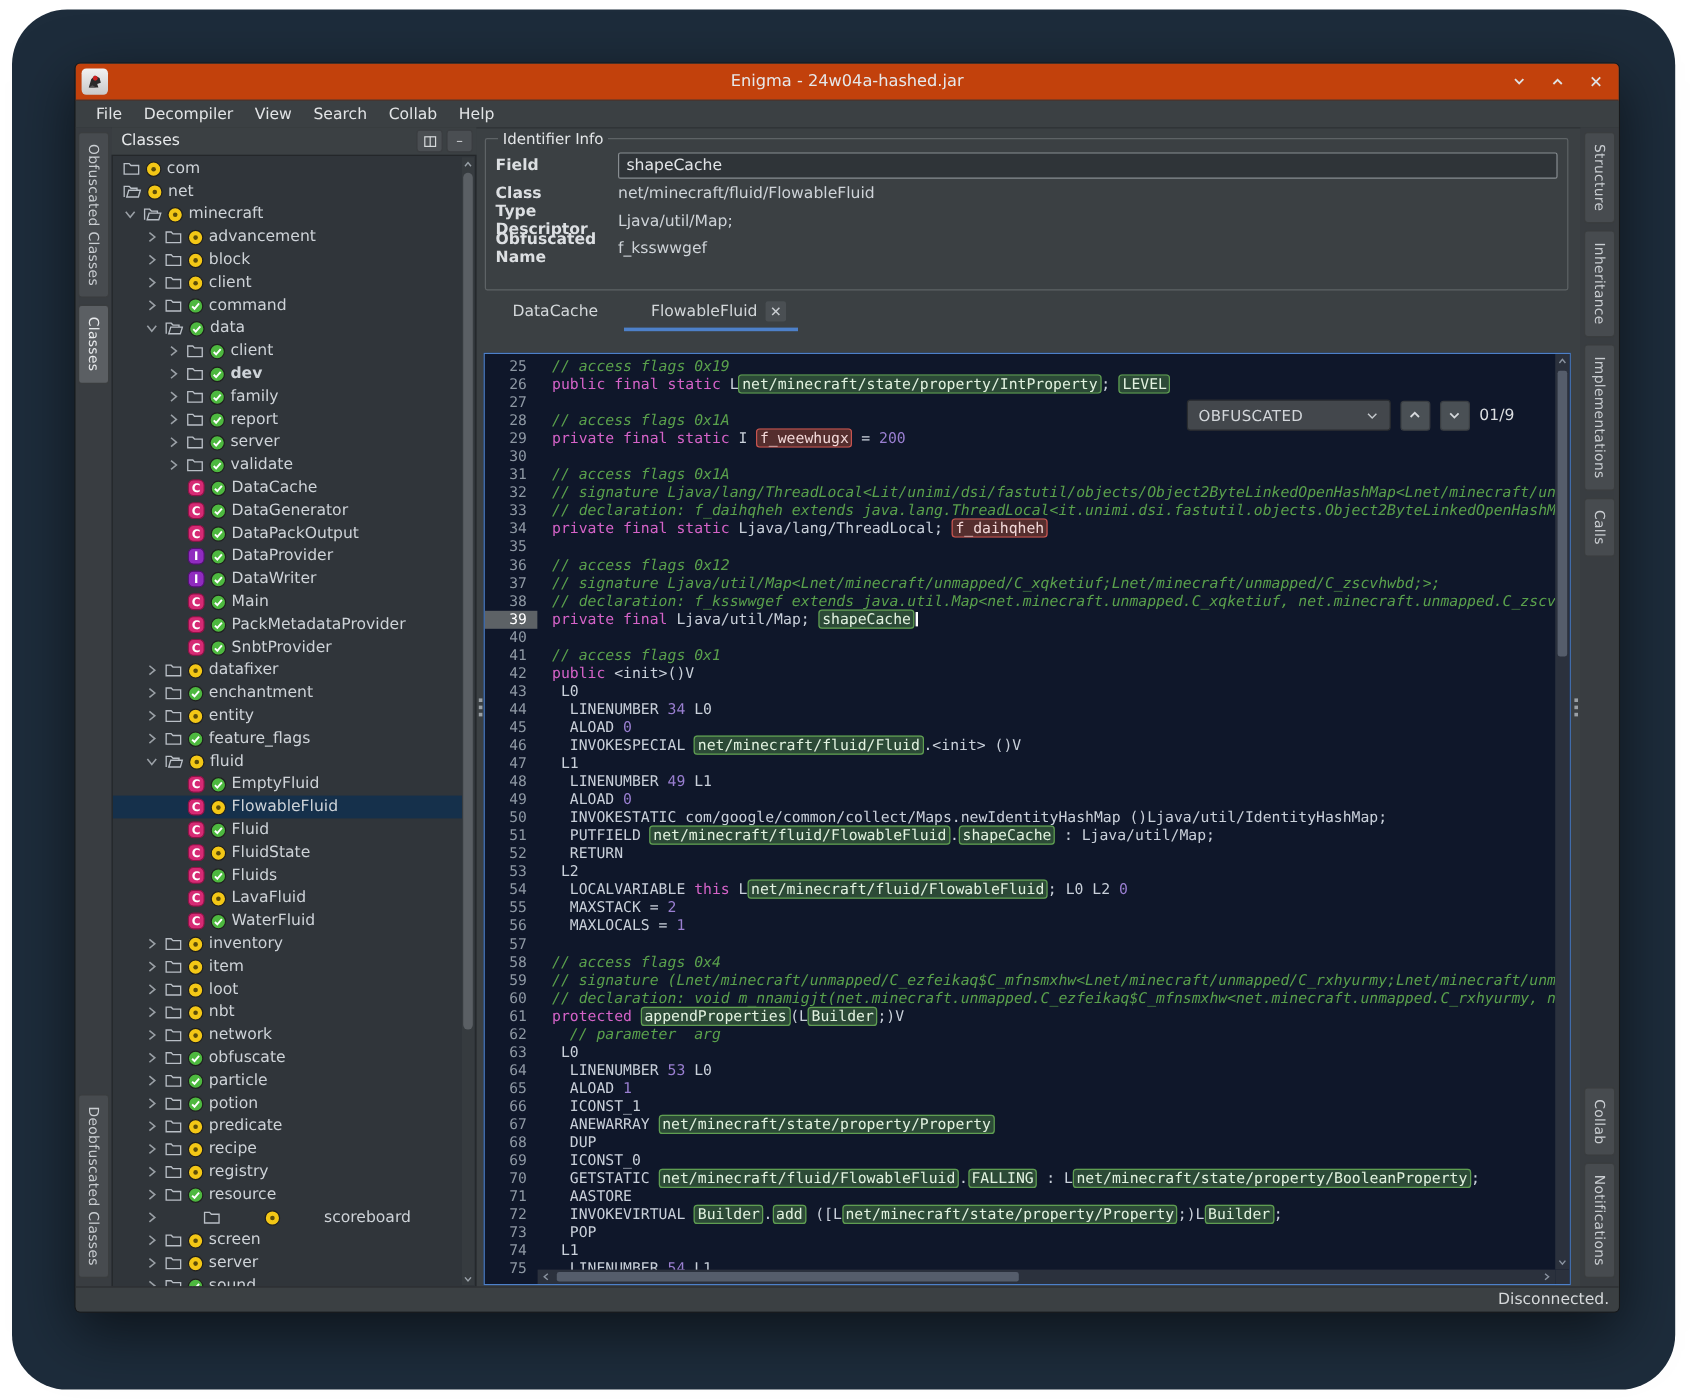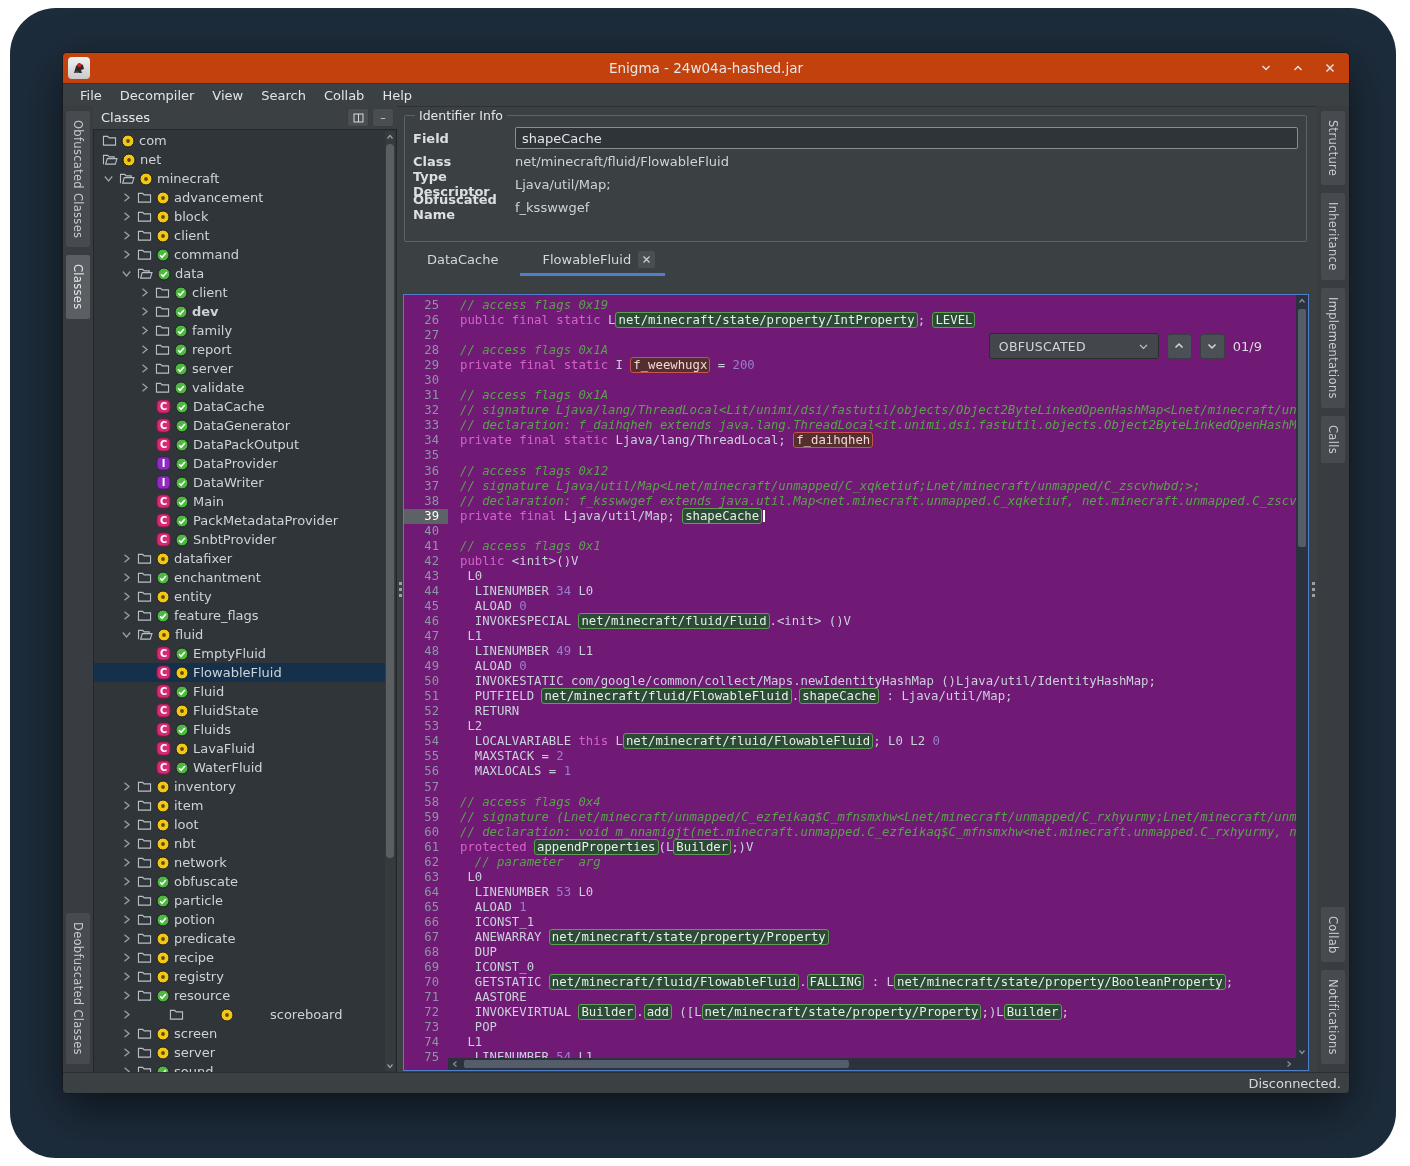--- a/index.html
+++ b/index.html
@@ -54,21 +54,21 @@
   .id-row{display:flex;align-items:center;height:22px;margin-bottom:1px;}
   .id-label{width:102px;flex:0 0 102px;color:#dcdfe2;font-size:13px;font-weight:bold;}
   .id-value{color:#ced3d8;font-size:13px;}
   .id-input{flex:1;height:18px;background:#2f3438;border:1px solid #888d91;border-radius:2px;color:#e2e5e8;font-size:13px;font-family:"DejaVu Sans",sans-serif;padding:1px 6px;outline:none;}
   
   .tabbar{height:30px;margin:4px 0 0 2px;display:flex;align-items:stretch;}
   .etab{display:flex;align-items:center;gap:7px;padding:0 22px;color:#d3d7da;font-size:13px;border-bottom:3px solid transparent;}
   .etab.active{border-bottom:3px solid #4d80c9;padding-right:10px;}
   .tab-close{width:17px;height:17px;border-radius:2px;background:#4a4f53;display:grid;place-items:center;color:#c9cdd1;}
   
-  .code-editor{position:absolute;left:0;right:4px;top:188px;bottom:2px;background:#701a75;border:1px solid #4d80c9;overflow:hidden;}
+  .code-editor{position:absolute;left:0;right:4px;top:188px;bottom:2px;background:#0f172a;border:1px solid #4d80c9;overflow:hidden;}
   .gutter{position:absolute;left:0;top:0;bottom:0;width:44px;padding-top:3px;overflow:hidden;}
   .ln{height:15.05px;line-height:15.05px;text-align:right;padding-right:9px;font-family:"DejaVu Sans Mono",monospace;font-size:12.2px;color:#8d97a3;}
   .ln.active{background:#5d6266;color:#ffffff;}
   .code-area{position:absolute;left:44px;right:12px;top:0;bottom:2px;overflow:hidden;padding:3px 0 0 12px;}
   .code-line{height:15.05px;line-height:15.05px;font-family:"DejaVu Sans Mono",monospace;font-size:12.3px;white-space:pre;color:#c9d0da;}
   .code-line .c{color:#5aa14c;font-style:italic;}
   .code-line .k{color:#d563c8;}
   .code-line .n{color:#9a7fd1;}
   .code-line .g{background:#2c4a37;border:1px solid #5f9e52;border-radius:3px;padding:0 2px;color:#e2f2e0;}
   .code-line .r{background:#552e2e;border:1px solid #c75450;border-radius:3px;padding:0 2px;color:#f2d8d8;}

